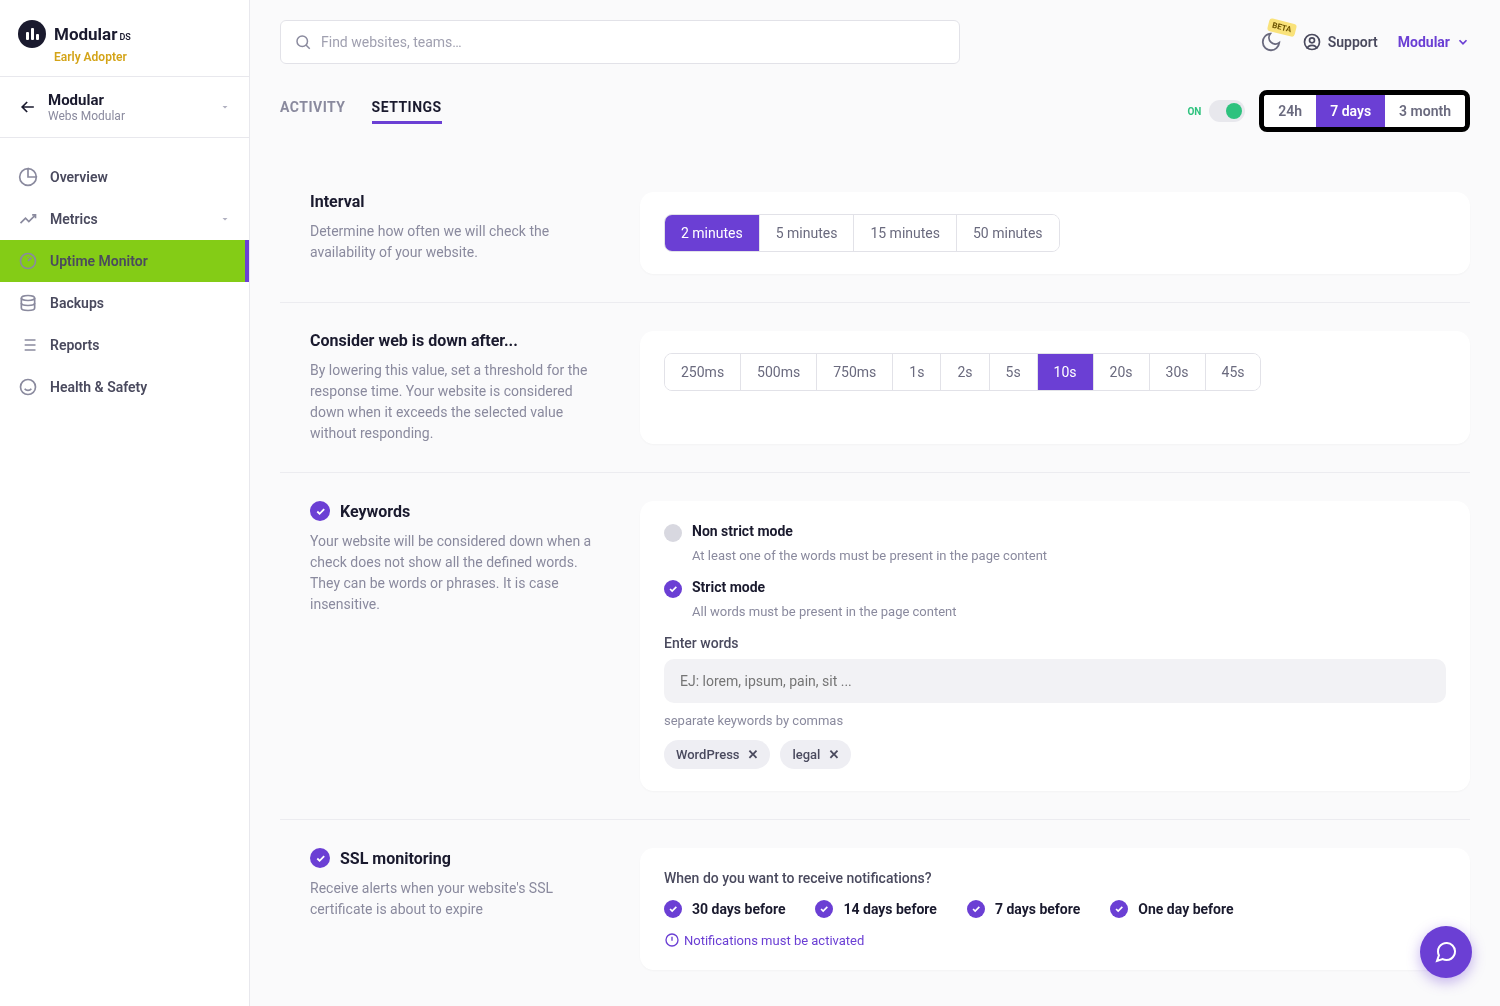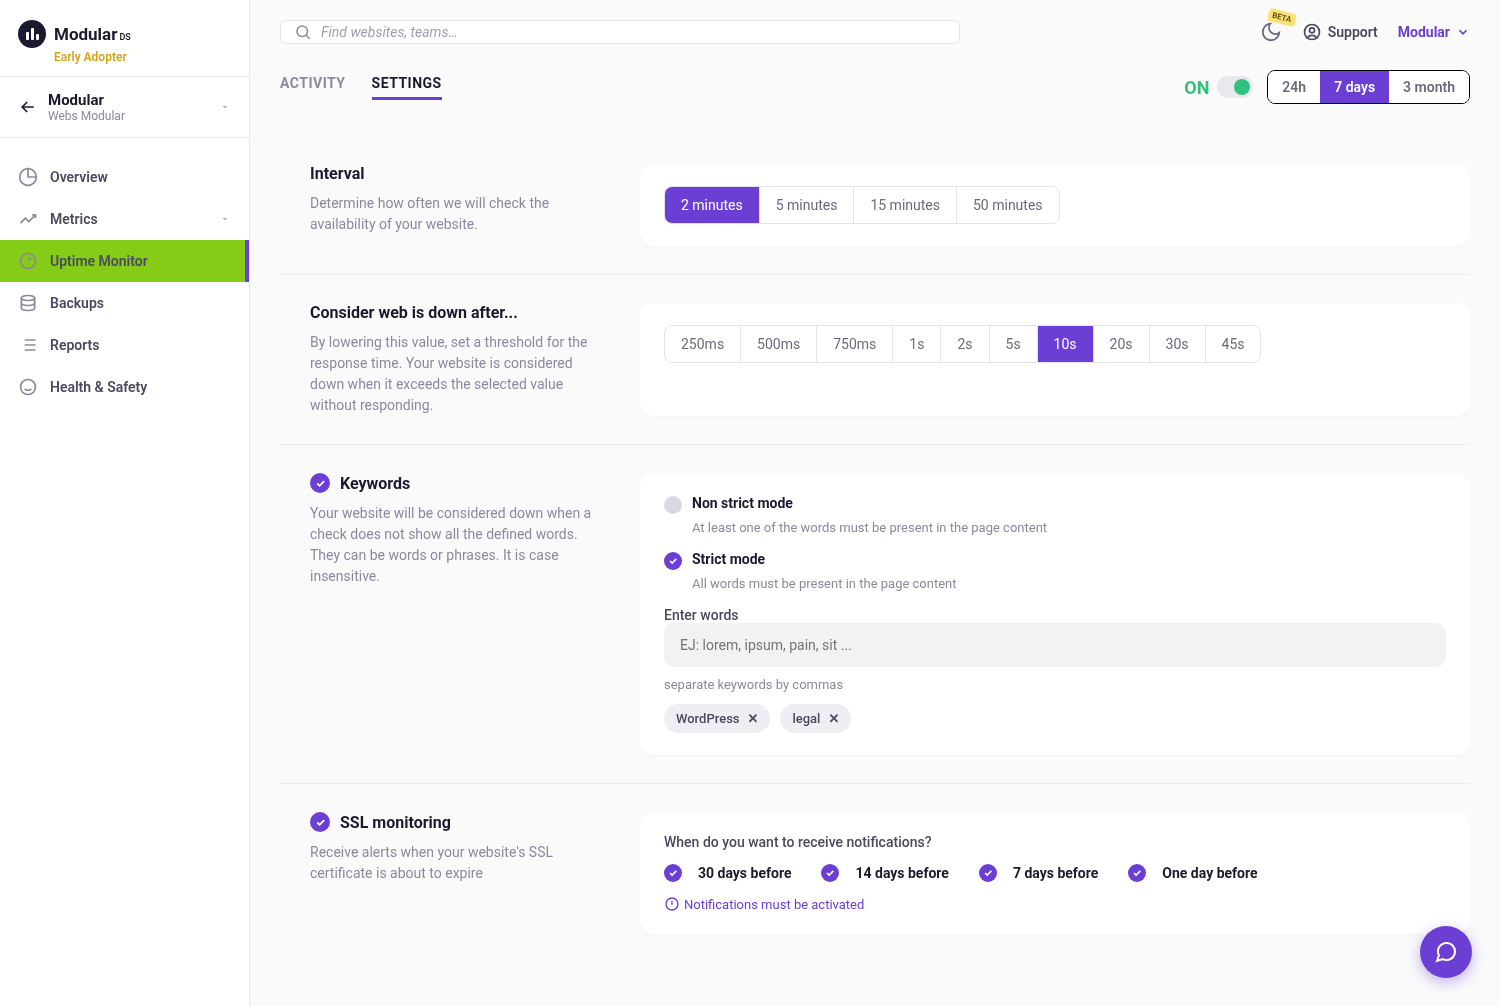--- a/index.html
+++ b/index.html
@@ -29,38 +29,38 @@
 .nav-item .nav-icon { width: 20px; height: 20px; color: #8a8a9e; flex-shrink: 0; }
 .nav-item.active { background: #84cc16; }
 .nav-item.active::after { content: ""; position: absolute; right: 0; top: 0; bottom: 0; width: 4px; background: #6b3fd4; }
 .nav-item .sub-chev { margin-left: auto; color: #b0b0c0; }
 
 
 .main { flex: 1; overflow-y: auto; display: flex; flex-direction: column; }
 .topbar { display: flex; align-items: center; gap: 18px; padding: 20px 30px; }
 .search-wrap { flex: 1; max-width: 680px; position: relative; }
 .search-icon { position: absolute; left: 14px; top: 50%; transform: translateY(-50%); color: #8a8a9e; }
-.search-input { width: 100%; height: 24px; border: 1px solid #e2e2e8; border-radius: 6px; padding: 0 14px 0 40px; font-size: 14px; background: #fff; color: #4a4a5e; font-style: italic; }
+.search-input { width: 100%; height: 44px; border: 1px solid #e2e2e8; border-radius: 6px; padding: 0 14px 0 40px; font-size: 14px; background: #fff; color: #4a4a5e; }
 .search-input::placeholder { color: #a0a0b0; }
 .top-actions { margin-left: auto; display: flex; align-items: center; gap: 20px; }
 .moon-icon { position: relative; color: #6a6a7e; cursor: pointer; }
 .beta-badge { position: absolute; top: -10px; right: -14px; background: #f9e27a; color: #6b5300; font-size: 8px; font-weight: 700; padding: 2px 4px; border-radius: 3px; transform: rotate(14deg); }
 .support { display: flex; align-items: center; gap: 6px; color: #4a4a5e; font-weight: 600; font-size: 14px; cursor: pointer; }
 .user-drop { display: flex; align-items: center; gap: 6px; color: #6b3fd4; font-weight: 700; font-size: 14px; cursor: pointer; }
 
 .subheader { display: flex; align-items: center; padding: 6px 30px 22px; }
 .tabs { display: flex; gap: 26px; }
 .tab { font-size: 14px; font-weight: 700; letter-spacing: 0.5px; color: #8a8a9e; padding-bottom: 6px; cursor: pointer; }
 .tab.active { color: #1a1a2e; border-bottom: 3px solid #6b3fd4; }
 .sub-right { margin-left: auto; display: flex; align-items: center; gap: 14px; }
 .toggle-wrap { display: flex; align-items: center; gap: 8px; }
-.toggle-label { font-weight: 700; color: #2ec27e; font-size: 18px; }
+.toggle-label { font-weight: 700; color: #2ec27e; font-size: 10px; }
 .toggle { width: 36px; height: 22px; border-radius: 12px; background: #e8e8ed; position: relative; cursor: pointer; }
 .toggle-knob { width: 16px; height: 16px; border-radius: 50%; background: #2ec27e; position: absolute; top: 3px; right: 3px; }
-.period-group { display: flex; border: 1px solid #000000; border-radius: 8px; overflow: hidden; background: #fff; }
+.period-group { display: flex; border: 5px solid #000000; border-radius: 8px; overflow: hidden; background: #fff; }
 .period-btn { padding: 8px 14px; font-size: 14px; font-weight: 600; color: #6a6a7e; cursor: pointer; background: #fff; border: none; }
 .period-btn.sel { background: #6b3fd4; color: #fff; }
 
 .content { padding: 10px 30px 80px; max-width: 1280px; }
 .section { display: flex; gap: 30px; padding: 28px 0; border-bottom: 1px solid #ececf0; }
 .section:last-child { border-bottom: none; }
 .section-left { width: 330px; flex-shrink: 0; padding-left: 30px; }
 .section-title { font-size: 16px; font-weight: 700; margin-bottom: 10px; display: flex; align-items: center; gap: 10px; }
 .section-desc { font-size: 14px; color: #8a8a9e; line-height: 1.5; }
 .section-right { flex: 1; background: #fff; border-radius: 14px; padding: 22px 24px; box-shadow: 0 1px 2px rgba(0,0,0,0.03); }
@@ -70,32 +70,32 @@
 .seg-btn:last-child { border-right: none; }
 .seg-btn.sel { background: #6b3fd4; color: #fff; }
 
 .radio-row { display: flex; align-items: flex-start; gap: 10px; margin-bottom: 6px; }
 .radio-circ { width: 18px; height: 18px; border-radius: 50%; flex-shrink: 0; display: flex; align-items: center; justify-content: center; margin-top: 1px; cursor: pointer; }
 .radio-circ.off { background: #d8d8e0; }
 .radio-circ.on { background: #6b3fd4; }
 .radio-label { font-weight: 700; font-size: 14px; }
 .radio-sub { color: #8a8a9e; font-size: 13px; margin:0 0 16px 28px; }
 
-.field-label { font-size: 14px; font-weight: 500; color: #4a4a5e; }
+.field-label { font-size: 14px; font-weight: 500; color: #4a4a5e; margin-bottom: 8px; }
 .keywords-input { width: 100%; height: 44px; border: none; border-radius: 10px; background: #f2f2f5; padding: 0 16px; font-size: 14px; }
 .hint { font-size: 13px; color: #8a8a9e; margin-top: 10px; }
 .chips { display: flex; gap: 10px; margin-top: 12px; }
 .chip { background: #eeeef3; border-radius: 18px; padding: 7px 12px; font-size: 13px; font-weight: 500; color: #4a4a5e; display: flex; align-items: center; gap: 8px; }
 .chip-x { cursor: pointer; font-weight: 700; color: #4a4a5e; }
 
 .check-circ { width: 20px; height: 20px; border-radius: 50%; background: #6b3fd4; display: inline-flex; align-items: center; justify-content: center; flex-shrink: 0; }
 
 .ssl-q { font-size: 14px; font-weight: 500; color: #4a4a5e; margin-bottom: 14px; }
 .ssl-opts { display: flex; gap: 30px; flex-wrap: wrap; margin-bottom: 14px; }
-.ssl-opt { display: flex; align-items: center; gap: 16px; font-size: 14px; font-weight: 700; }
+.ssl-opt { display: flex; align-items: center; gap: 10px; font-size: 14px; font-weight: 700; }
 .ssl-opt .check-circ { width: 18px; height: 18px; cursor: pointer; }
 .warn { display: flex; align-items: center; gap: 4px; color: #6b3fd4; font-size: 13px; }
 
 .fab { position: fixed; right: 28px; bottom: 28px; width: 52px; height: 52px; border-radius: 50%; background: #6b3fd4; display: flex; align-items: center; justify-content: center; cursor: pointer; box-shadow: 0 4px 14px rgba(107,63,212,0.4); }
 
 svg { display: block; }
 </style>
 </head>
 <body>
 

